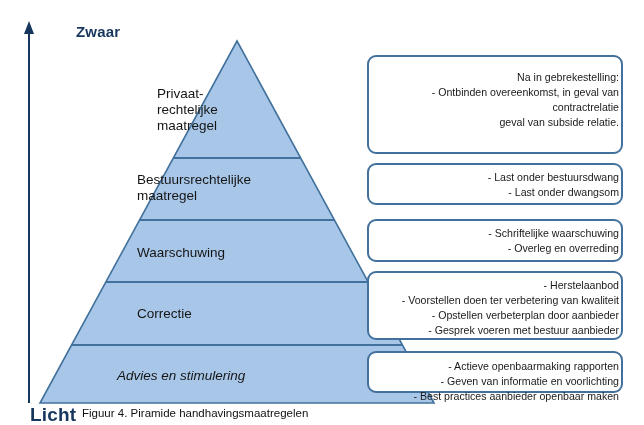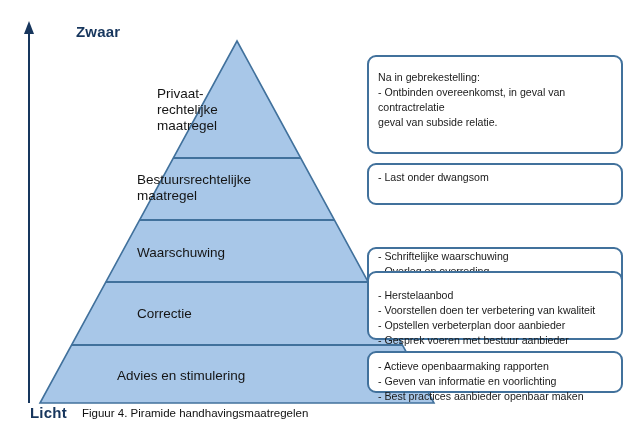--- a/index.html
+++ b/index.html
@@ -7,46 +7,46 @@
     position:relative;width:644px;height:425px;background:#ffffff;
     font-family:"Liberation Sans","DejaVu Sans",sans-serif;
     color:#1a1a1a;overflow:hidden;
   }
   .stage svg{position:absolute;left:0;top:0;}
   .axis-label{
     position:absolute;font-weight:bold;font-size:15px;color:#17365d;
     letter-spacing:.2px;
   }
   .axis-label.top{left:36px;top:23px;margin-left:40px;}
-  .axis-label.bottom{left:30px;top:404px;font-size:15px;}
+  .axis-label.bottom{left:30px;top:404px;font-size:19px;}
   .caption{
     position:absolute;left:82px;top:407px;font-size:11.5px;color:#111111;
   }
   .pyr-label{
     position:absolute;white-space:pre-line;
     font-size:13.5px;line-height:16px;color:#151515;
   }
   .callout{
     position:absolute;left:367px;width:256px;box-sizing:border-box;
     background:#ffffff;border:2px solid #41719c;border-radius:9px;
     padding:0 2px 0 9px;
   }
   .callout-line{
-    font-size:10.6px;line-height:15px;white-space:nowrap;color:#1a1a1a;
+    font-size:10.6px;line-height:15px;white-space:nowrap;color:#1a1a1a;text-align:right;
   }
   .c1{top:55px;height:99px;padding-top:13px;}
   .c2{top:163px;height:42px;padding-top:5px;}
-  .c3{top:219px;height:43px;margin-top:28px;}
-  .c4{top:271px;height:69px;padding-top:15px;}
+  .c3{top:219px;height:43px;padding-top:5px;}
+  .c4{top:271px;height:69px;padding-top:5px;}
   .c5{top:351px;height:42px;padding-top:6px;}
   .p1{left:157px;top:86px;width:160px;}
   .p2{left:137px;top:172px;width:200px;}
   .p3{left:137px;top:245px;width:200px;}
   .p4{left:137px;top:306px;width:200px;}
-  .p5{left:117px;top:368px;width:240px;}
+  .p5{left:117px;top:368px;width:240px;font-style:italic;}
 </style>
 </head>
 <body>
 
 <div class="stage">
 
   <svg width="644" height="425" viewBox="0 0 644 425">
     <line x1="29" y1="31" x2="29" y2="403" stroke="#17365d" stroke-width="2"></line>
     <polygon points="29,21 24,34 34,34" fill="#17365d"></polygon>
     <polygon points="237,41 434,403 40,403" fill="#a8c7e8" stroke="#41719c" stroke-width="1.6"></polygon>
@@ -70,20 +70,21 @@
   <div class="pyr-label p5">Advies en stimulering</div>
 
   <div class="callout c1">
     <div class="callout-line">Na in gebrekestelling:</div>
     <div class="callout-line">- Ontbinden overeenkomst, in geval van</div>
     <div class="callout-line">contractrelatie</div>
     <div class="callout-line">geval van subside relatie.</div>
   </div>
 
   <div class="callout c2">
+    <div class="callout-line">- Last onder bestuursdwang</div>
     <div class="callout-line">- Last onder dwangsom</div>
   </div>
 
   <div class="callout c3">
     <div class="callout-line">- Schriftelijke waarschuwing</div>
     <div class="callout-line">- Overleg en overreding</div>
   </div>
 
   <div class="callout c4">
     <div class="callout-line">- Herstelaanbod</div>

